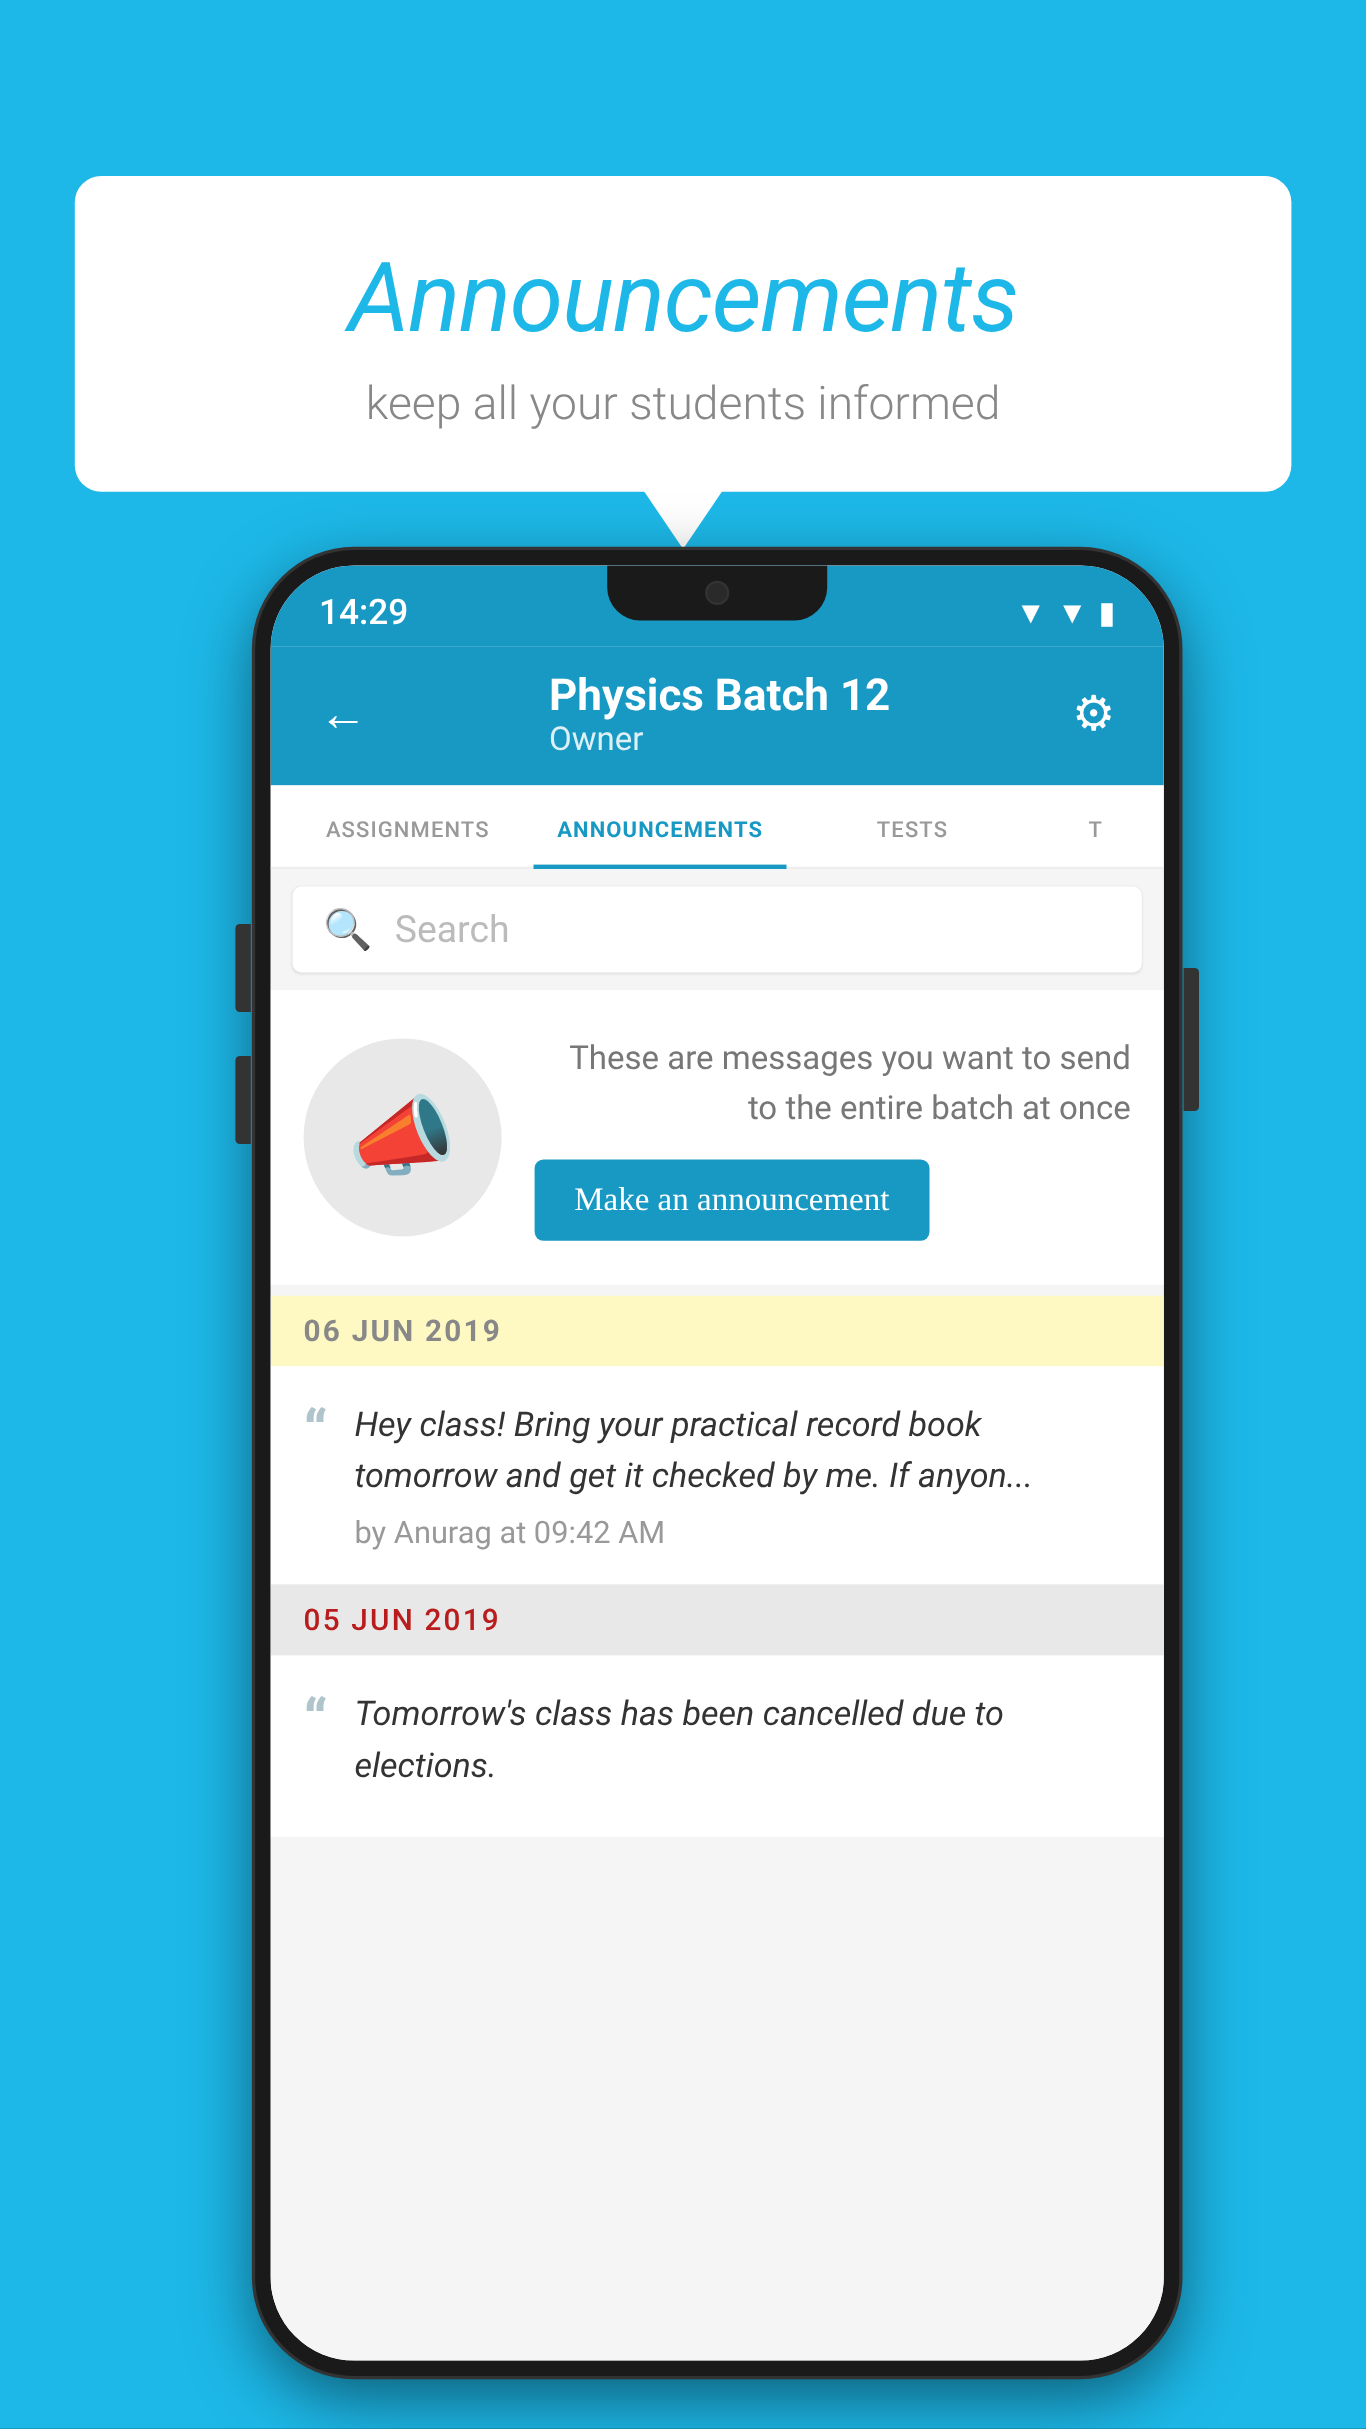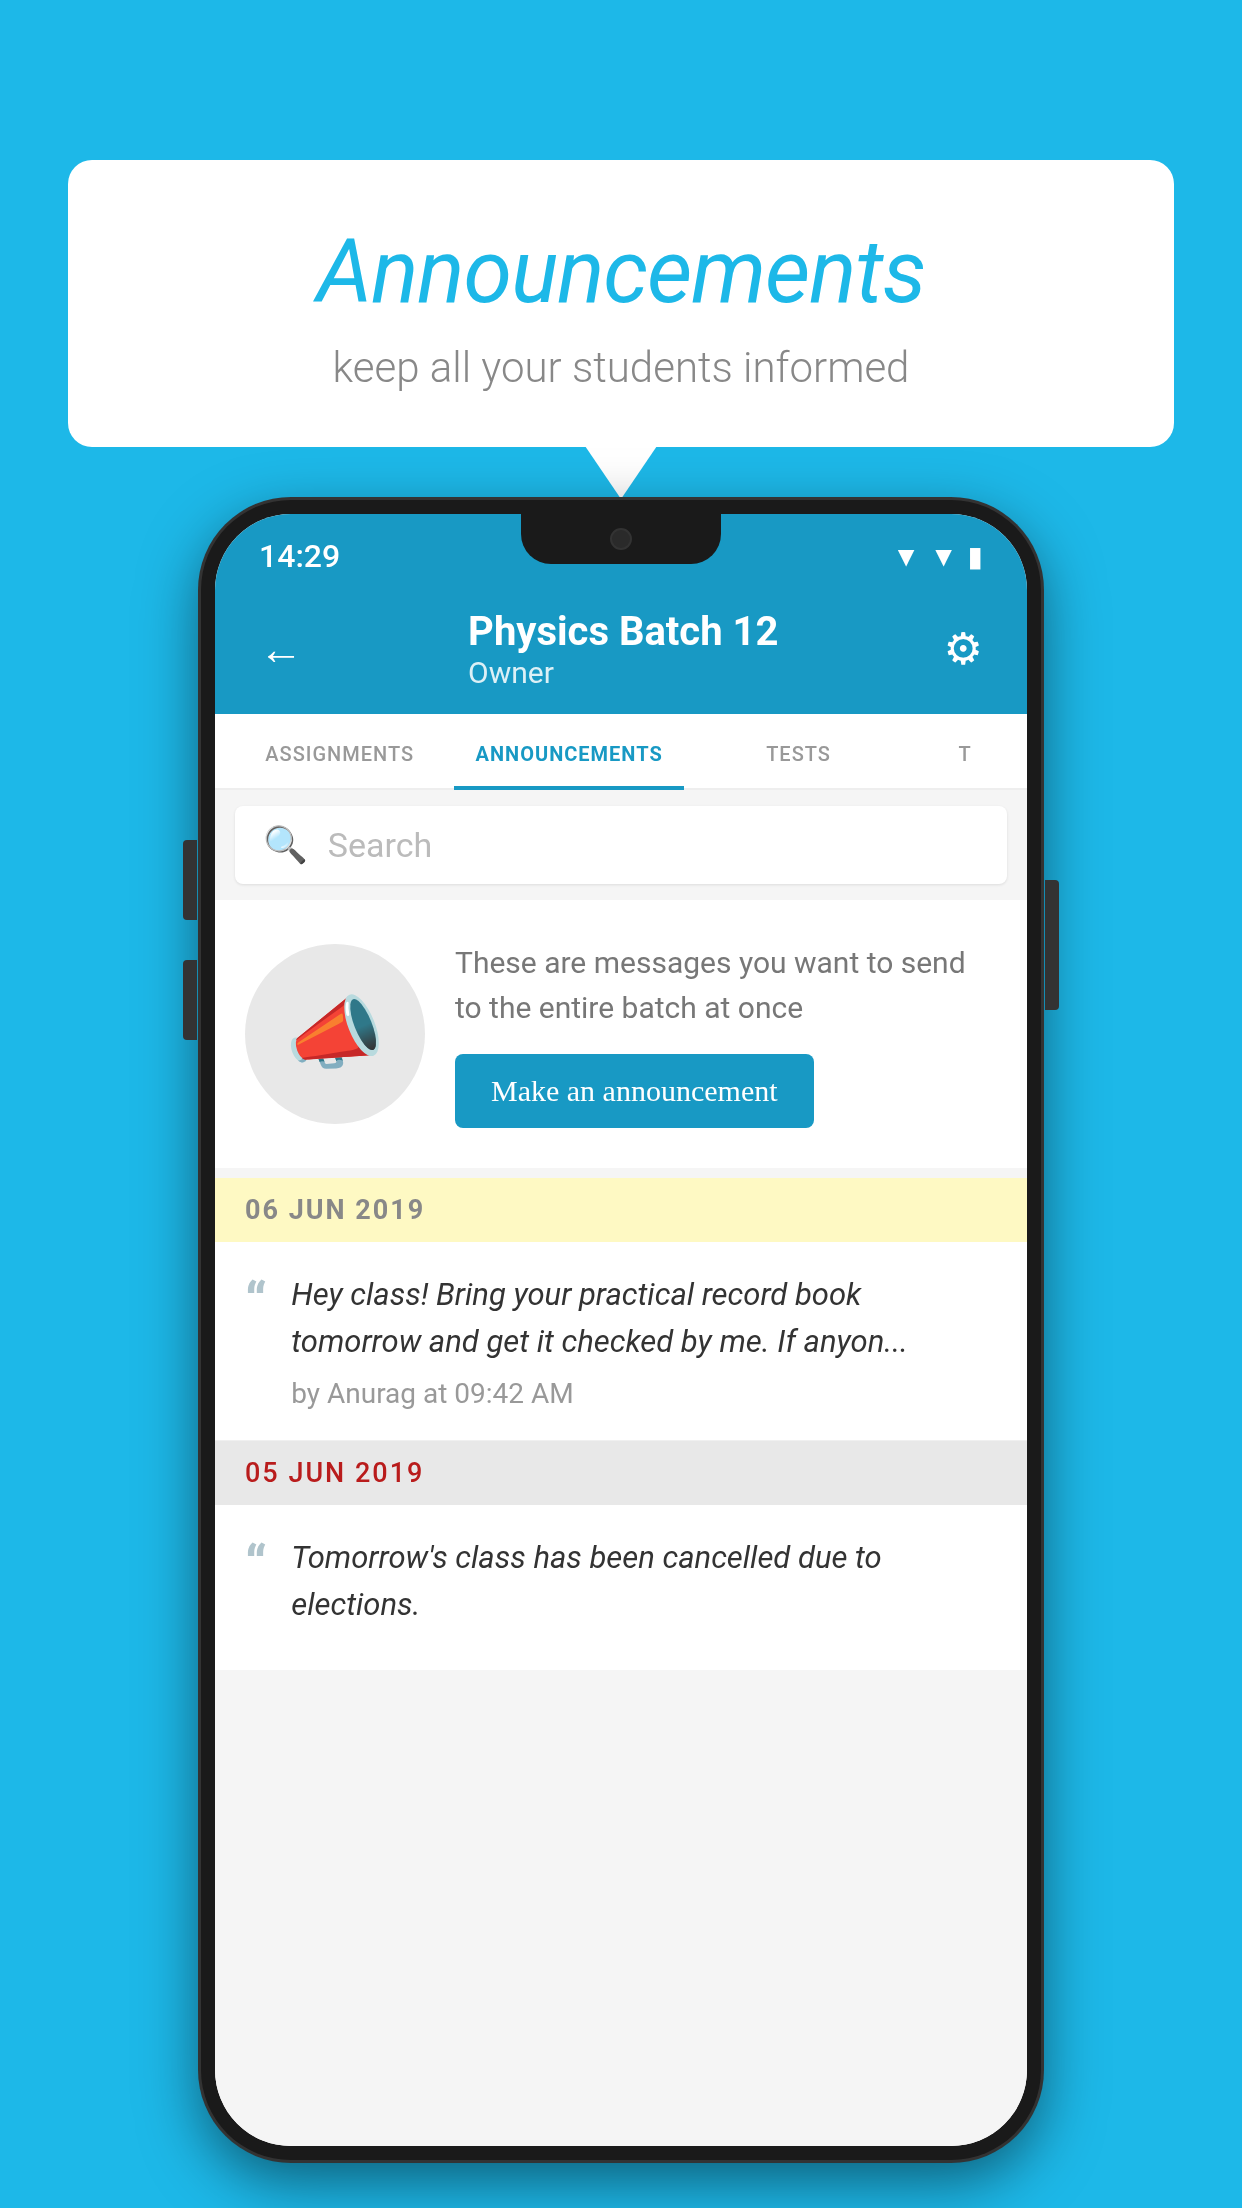--- a/index.html
+++ b/index.html
@@ -68,20 +68,21 @@
     }
 
     .phone-outer {
       width: 100%;
       height: 100%;
       background: #1a1a1a;
       border-radius: 90px;
       padding: 14px;
       position: relative;
       box-shadow: 0 0 0 3px #333, 0 20px 60px rgba(0,0,0,0.5);
+      margin-left: 31px;
     }
 
     
     .phone-outer::before {
       content: '';
       position: absolute;
       left: -18px;
       top: 340px;
       width: 14px;
       height: 80px;
@@ -289,20 +290,21 @@
 
     .promo-text-area {
       flex: 1;
     }
 
     .promo-description {
       color: #777;
       font-size: 30px;
       line-height: 1.5;
       margin-bottom: 24px;
+      text-align: right;
     }
 
     .make-announcement-btn {
       background: #1899C4;
       color: #fff;
       border: none;
       border-radius: 8px;
       padding: 20px 36px;
       font-size: 30px;
       font-weight: 500;

